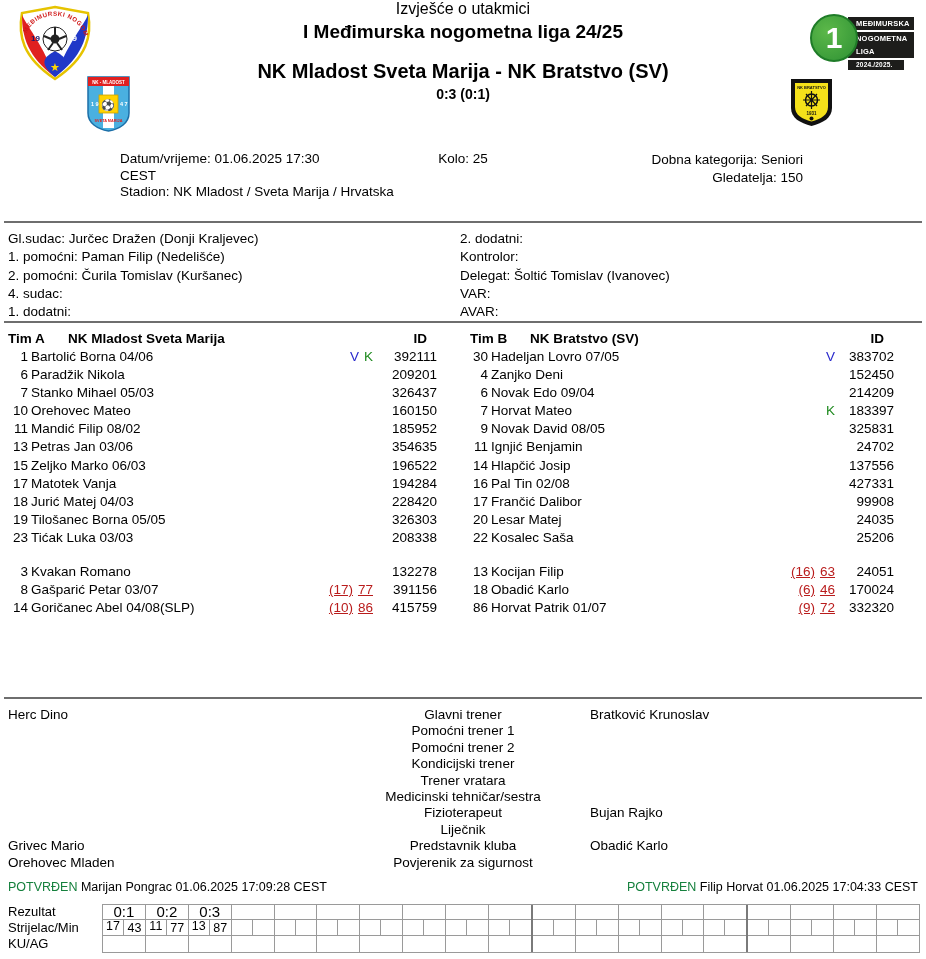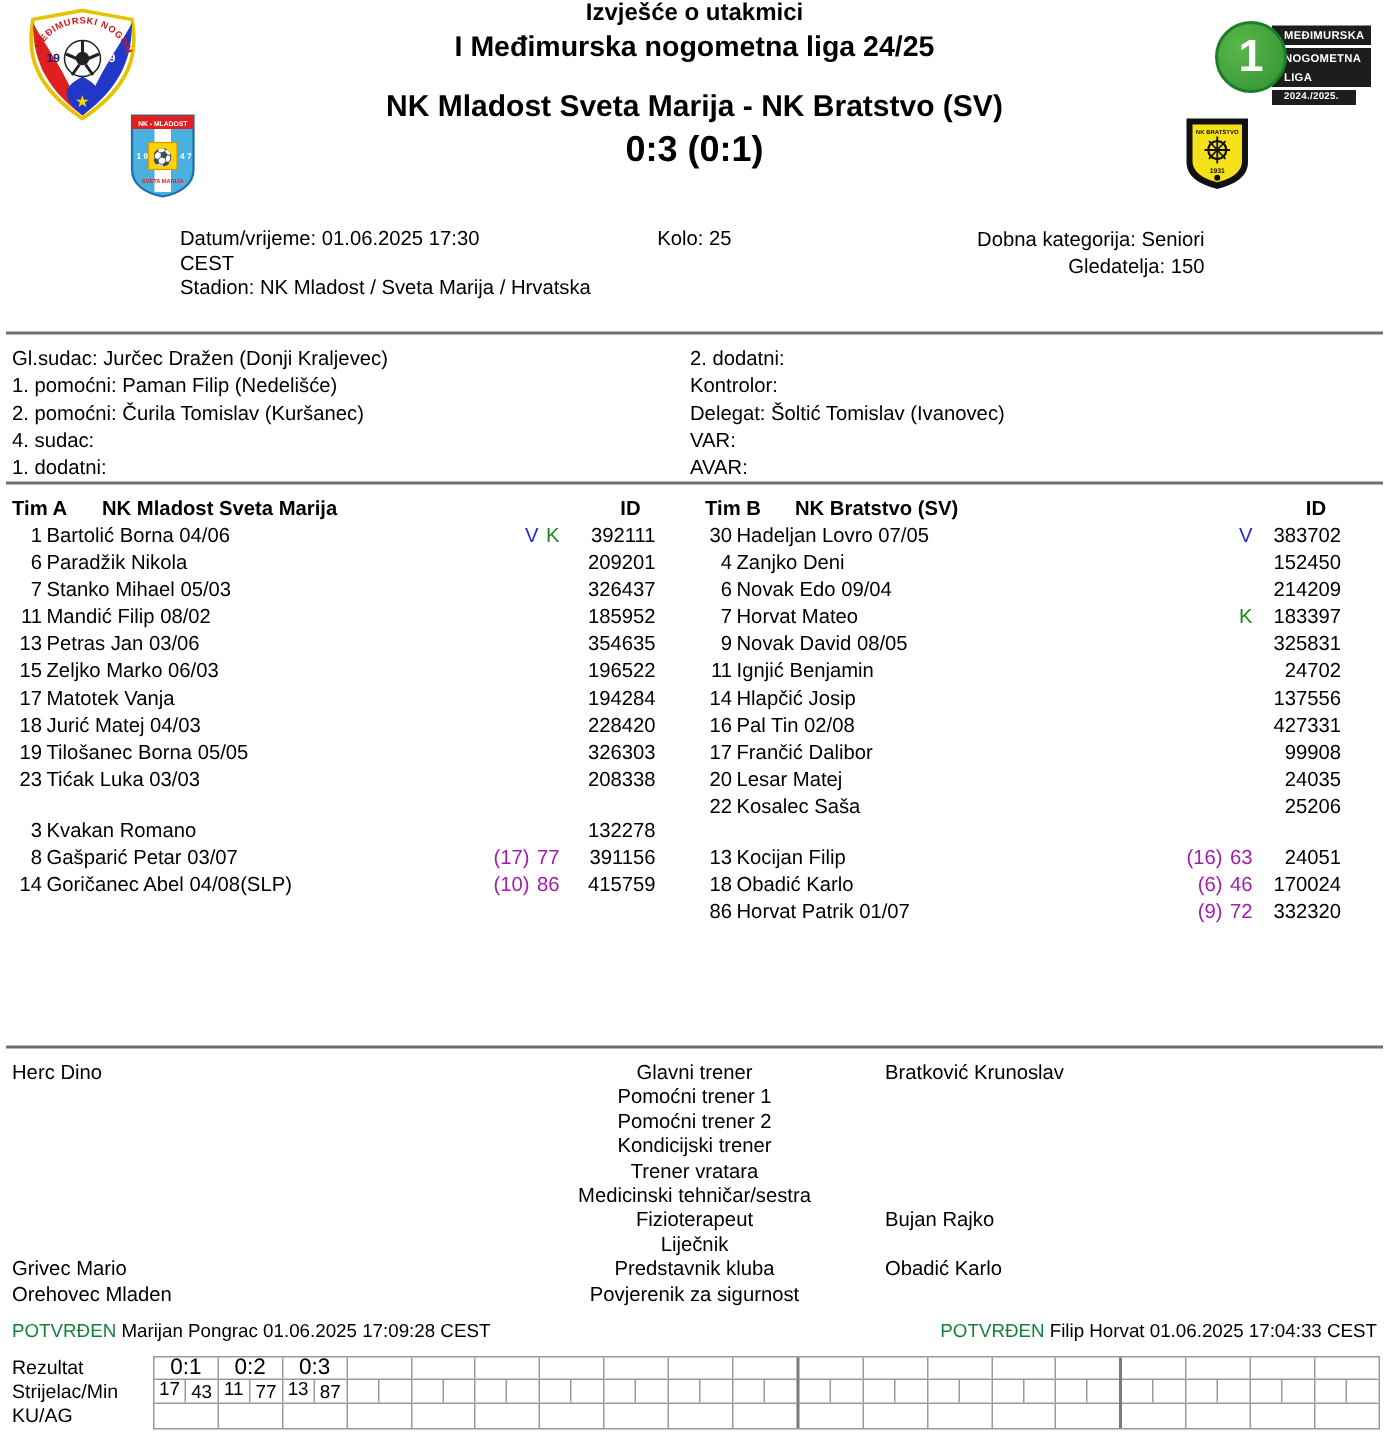--- a/index.html
+++ b/index.html
@@ -3,24 +3,24 @@
 <meta charset="utf-8">
 <style>
   * { margin:0; padding:0; box-sizing:border-box; }
   html,body { width:926px; height:959px; background:#fff; color:#000;
     font-family:"Liberation Sans","DejaVu Sans",sans-serif; position:relative; overflow:hidden; }
 
   .abs { position:absolute; }
 
   
   .header-text { position:absolute; left:0; right:0; top:12; text-align:center; }
-  .title1 { font-size:16px; font-weight:bold; }
+  .title1 { font-size:16px; font-weight:normal; }
   .title2 { font-size:19px; font-weight:bold; margin-top:3px; }
   .title3 { font-size:20px; font-weight:bold; margin-top:17px; }
-  .score  { font-size:24px; font-weight:bold; margin-top:3px; }
+  .score  { font-size:14px; font-weight:bold; margin-top:3px; }
 
   
   .league-badge { position:absolute; left:810; top:14px; left:810px; width:104px; height:50px; }
   .lb-bars { position:absolute; left:38px; top:3px; width:66px; }
   .lb-bar { background:#1d1d1b; color:#fff; font-weight:bold; font-size:7.5px; line-height:13px;
             padding-left:8px; margin-bottom:2px; letter-spacing:.2px; }
   .lb-bar.small { font-size:6.5px; line-height:10px; width:56px; }
   .lb-circle { position:absolute; left:0; top:0; width:48px; height:48px; border-radius:50%;
                background:radial-gradient(circle at 35% 35%, #5cb849, #2e9134); border:2px solid #1f7c28;
                color:#fff; font-weight:bold; font-size:30px; text-align:center; line-height:44px; }
@@ -47,21 +47,21 @@
   .p-row { display:flex; height:18.1px; line-height:18.1px; }
   .p-num  { width:20px; text-align:right; }
   .p-name { flex:1; padding-left:3px; white-space:nowrap; overflow:hidden; }
   .p-zone { width:64px; display:flex; justify-content:flex-end; align-items:center; gap:5px; }
   .p-id   { width:64px; text-align:right; }
   .roster-b .p-num { width:18px; }
   .roster-b .p-id  { width:59px; }
   .roster-subs { margin-top:16px; }
   .p-v { color:#2929cc; }
   .p-k { color:#1f8a1f; }
-  .p-sub, .p-min { color:#a21caf; }
+  .p-sub, .p-min { color:#b91c1c;text-decoration:underline; }
 
   
   .staff { position:absolute; left:0; right:0; top:707px; }
   .staff-row { position:relative; height:16.4px; line-height:16.4px; font-size:13.5px; }
   .staff-left   { position:absolute; left:8px; }
   .staff-center { position:absolute; left:0; right:0; text-align:center; }
   .staff-right  { position:absolute; left:590px; }
 
   
   .confirm-left  { position:absolute; left:8px;  top:880px; font-size:12.5px; }
@@ -203,20 +203,26 @@
         <span class="p-zone"></span>
         <span class="p-id">209201</span>
       </div>
       <div class="p-row">
         <span class="p-num">7</span>
         <span class="p-name">Stanko Mihael 05/03</span>
         <span class="p-zone"></span>
         <span class="p-id">326437</span>
       </div>
       <div class="p-row">
+        <span class="p-num">10</span>
+        <span class="p-name">Orehovec Mateo</span>
+        <span class="p-zone"></span>
+        <span class="p-id">160150</span>
+      </div>
+      <div class="p-row">
         <span class="p-num">11</span>
         <span class="p-name">Mandić Filip 08/02</span>
         <span class="p-zone"></span>
         <span class="p-id">185952</span>
       </div>
       <div class="p-row">
         <span class="p-num">13</span>
         <span class="p-name">Petras Jan 03/06</span>
         <span class="p-zone"></span>
         <span class="p-id">354635</span>

